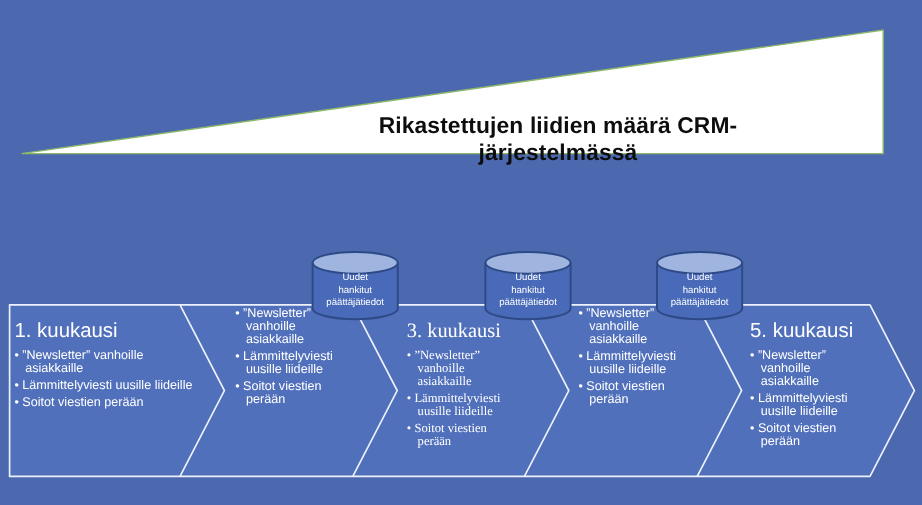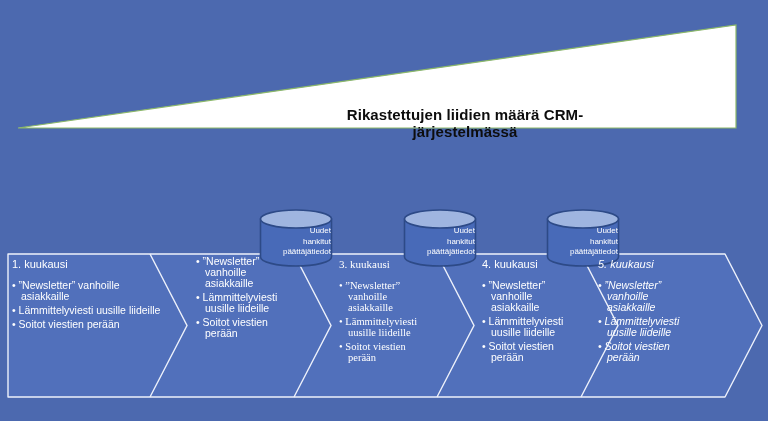--- a/index.html
+++ b/index.html
@@ -5,43 +5,43 @@
   html,body{margin:0;padding:0;}
   body{
     width:768px;height:421px;
     font-family:"Liberation Sans",sans-serif;
     position:relative;overflow:hidden;
     background:#4c69af;
   }
   .slide{position:absolute;inset:0;width:768px;height:421px;}
   svg.layer{position:absolute;left:0;top:0;}
   .title{
-    position:absolute;left:300px;top:106px;width:330px;
+    position:absolute;left:300px;top:95px;width:330px;
     text-align:center;
-    font-size:15px;font-weight:bold;color:#0d0d0d;
+    font-size:19px;font-weight:bold;color:#0d0d0d;
     letter-spacing:0.1px;
   }
   .cyl-label{
     position:absolute;top:226px;width:70px;
-    text-align:right;color:#ffffff;
+    text-align:center;color:#ffffff;
     font-size:8px;line-height:10.5px;
     white-space:pre-line;
   }
   .cyl-label.c1{left:261px;}
   .cyl-label.c2{left:405px;}
   .cyl-label.c3{left:548px;}
   .stage{position:absolute;top:256px;color:#ffffff;}
   .stage.s1{left:12px;width:150px;}
   .stage.s2{left:196px;width:92px;}
   .stage.s3{left:339px;width:92px;font-family:Liberation Serif, serif;}
   .stage.s4{left:482px;width:92px;}
-  .stage.s5{left:598px;width:97px;font-style:italic;}
+  .stage.s5{left:625px;width:97px;}
   .stage-title{
-    font-size:11px;line-height:17px;font-weight:normal;
-    margin:0 0 7px 0;
+    font-size:17px;line-height:17px;font-weight:normal;
+    margin:11px 0 7px 0;
   }
   .stage ul{
     list-style:none;margin:0;padding:0;
     font-size:10.5px;line-height:11px;
   }
   .stage li{
     padding-left:9px;text-indent:-9px;
     margin:0 0 3px 0;
   }
   .stage li::before{content:"• ";}
@@ -108,21 +108,20 @@
   <div class="stage s3">
     <div class="stage-title">3. kuukausi</div>
     <ul>
       <li>”Newsletter” vanhoille asiakkaille</li>
       <li>Lämmittelyviesti uusille liideille</li>
       <li>Soitot viestien perään</li>
     </ul>
   </div>
 
   <div class="stage s4">
-    <div class="stage-title">4. kuukausi</div>
     <ul>
       <li>”Newsletter” vanhoille asiakkaille</li>
       <li>Lämmittelyviesti uusille liideille</li>
       <li>Soitot viestien perään</li>
     </ul>
   </div>
 
   <div class="stage s5">
     <div class="stage-title">5. kuukausi</div>
     <ul>

